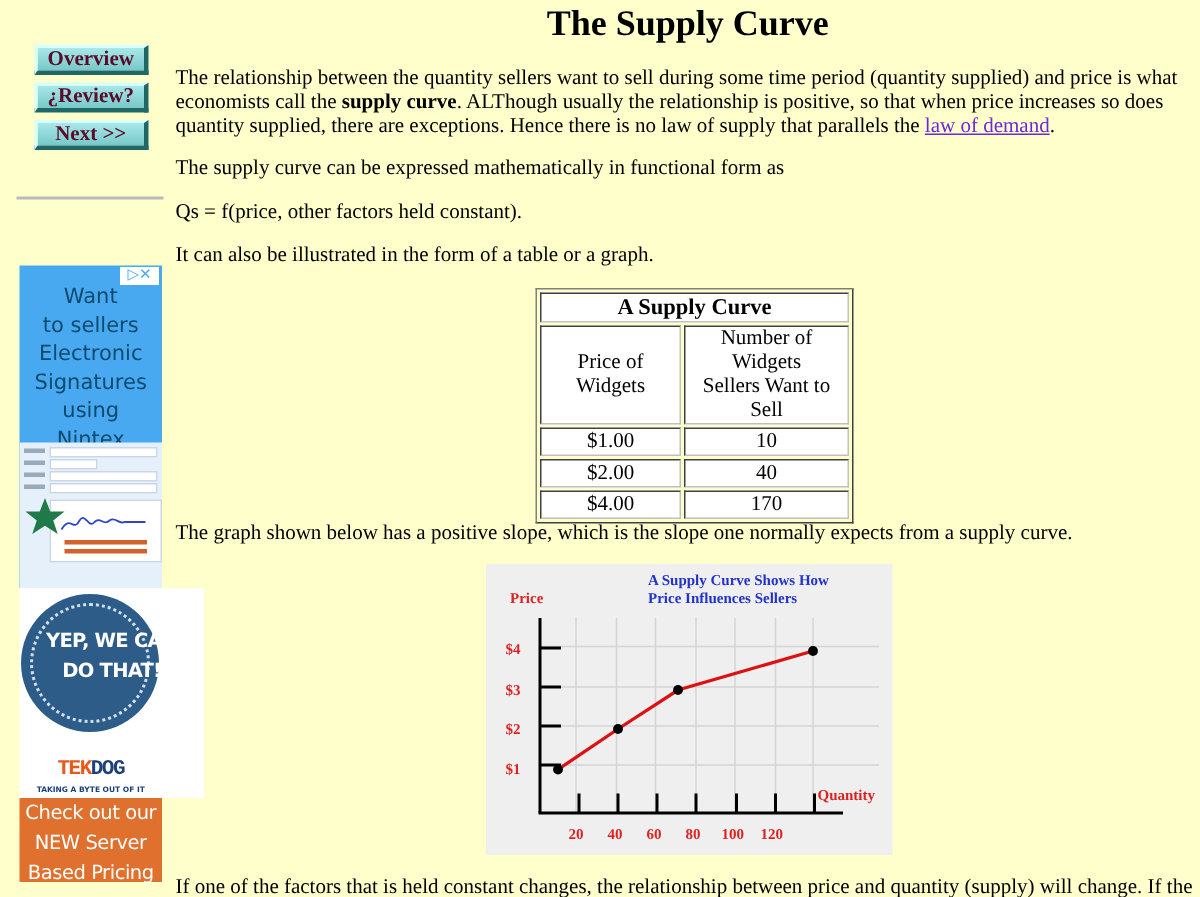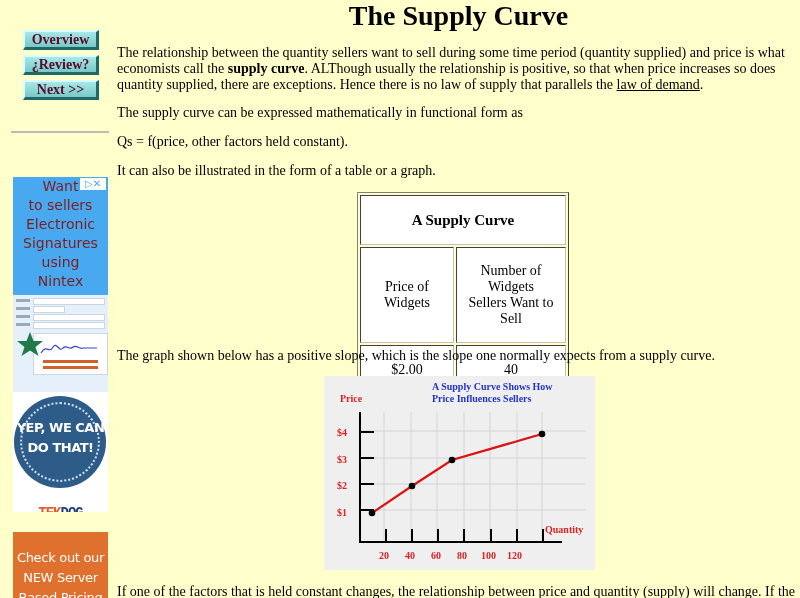--- a/index.html
+++ b/index.html
@@ -15,44 +15,44 @@
     position:absolute; left:23px; width:76px; height:20px;
     background:linear-gradient(#a8e8e8,#78c8c8);
     border-top:2px solid #d8ffff; border-left:2px solid #d8ffff;
     border-right:3px solid #1e6868; border-bottom:3px solid #1e6868;
     box-sizing:border-box;
     color:#5a0a2a; font-weight:bold; font-size:14px; text-align:center; line-height:16px;
     font-family:"Liberation Serif",serif; cursor:pointer;
   }
   .hr-side { position:absolute; left:11px; top:131px; width:98px; height:0; border-top:2px solid #bbbbbb; }
   .ad1 { position:absolute; left:13px; top:177px; width:95px; height:215px; background:#48a8f0; overflow:hidden; }
-  .ad1 .txt { color:#7f1d1d; font-family:"DejaVu Sans",sans-serif; font-size:14px; text-align:center; line-height:19px; padding-top:0; }
+  .ad1 .txt { color:#0c4a6e; font-family:"DejaVu Sans",sans-serif; font-size:14px; text-align:center; line-height:19px; padding-top:12px; }
   .ad1 .adchoice { position:absolute; right:2px; top:1px; width:26px; height:12px; background:#fff; font-size:10px; color:#48a8f0; line-height:12px; text-align:center; font-family:"DejaVu Sans",sans-serif; }
   .ad1 .form { position:absolute; left:0; top:118px; width:95px; height:97px; background:#e6f0fb; }
   .ad1 .field { position:absolute; left:20px; height:5px; background:#fff; border:1px solid #c9d6e6; }
   .ad1 .lbl { position:absolute; left:3px; height:3px; width:14px; background:#9ab; }
   .ad1 .sigbox { position:absolute; left:20px; top:38px; width:73px; height:40px; background:#fff; border:1px solid #c9d6e6; }
   .ad1 .bar { position:absolute; left:30px; width:55px; height:3px; background:#d2622a; }
-  .ad2 { position:absolute; left:13px; top:392px; width:95px; height:120px; background:#fff; overflow:hidden; }
+  .ad2 { position:absolute; left:13px; top:392px; width:95px; height:140px; background:#fff; overflow:hidden;padding-left:28px; }
   .ad2 .circle { position:absolute; left:1px; top:4px; width:92px; height:92px; border-radius:50%; background:#2e5c88; }
   .ad2 .ring { position:absolute; left:6px; top:6px; right:6px; bottom:6px; border-radius:50%; border:2px dotted #cfe0f0; }
   .ad2 .ctext { position:absolute; left:0; right:0; top:26px; color:#fff; text-align:center; font-family:"DejaVu Sans",sans-serif; font-weight:bold; font-size:13px; line-height:20px; letter-spacing:-0.5px; }
   .ad2 .logo { position:absolute; left:0; top:113px; width:95px; text-align:center; font-family:Liberation Mono, monospace; font-weight:bold; font-size:14px; color:#e85a1c; letter-spacing:-1px; }
   .ad2 .logo span { color:#1d3f7a; }
   .ad2 .tag { position:absolute; left:0; top:132px; width:95px; text-align:center; font-family:"DejaVu Sans",sans-serif; font-size:5px; color:#1d3f7a; font-weight:bold; }
-  .ad3 { position:absolute; left:13px; top:532px; width:95px; height:66px; background:#e0702e; color:#fff; font-family:"DejaVu Sans",sans-serif; font-size:13px; text-align:center; line-height:20px; padding-top:16px; box-sizing:border-box; letter-spacing:-0.3px; }
+  .ad3 { position:absolute; left:13px; top:532px; width:95px; height:56px; background:#e0702e; color:#fff; font-family:"DejaVu Sans",sans-serif; font-size:13px; text-align:center; line-height:20px; padding-top:1px; box-sizing:border-box; letter-spacing:-0.3px; }
 
   
   .main { position:absolute; left:117px; top:0; width:683px; }
-  h1 { position:absolute; left:0; top:2px; width:683px; margin:0; text-align:center; font-size:28px; font-weight:bold; line-height:28px; }
+  h1 { position:absolute; left:0; top:2px; width:683px; margin:0; text-align:center; font-size:24px; font-weight:bold; line-height:28px; }
   p { position:absolute; left:0; margin:0; font-size:14px; line-height:16px; width:683px; }
-  a { color:#000000; text-decoration:underline; cursor:pointer; }
+  a { color:#6d28d9; text-decoration:underline; cursor:pointer; }
 
   table.supply { position:absolute; left:240px; top:192px; border-collapse:separate; border-spacing:2px; border:1px solid #808080; border-right-color:#404040; border-bottom-color:#404040; background:#ffffcc; font-size:14px; }
-  table.supply th, table.supply td { border:1px solid #808080; border-top-color:#404040; border-left-color:#404040; border-right-color:#c0c0c0; border-bottom-color:#c0c0c0; background:#fff; text-align:center; padding:15px 3px; line-height:16px; height:17px; }
+  table.supply th, table.supply td { border:1px solid #808080; border-top-color:#404040; border-left-color:#404040; border-right-color:#c0c0c0; border-bottom-color:#c0c0c0; background:#fff; text-align:center; padding:0 3px; line-height:16px; height:17px; }
   table.supply th.cap { font-size:15px; font-weight:bold; height:18px; }
   table.supply td.hdr { height:33px; }
 
   .chartbox { position:absolute; left:207px; top:376px; width:271px; height:194px; background:#efefef; }
   .chartbox svg { position:absolute; left:0; top:0; }
 </style>
 </head>
 <body>
 
 <div class="sidebar">
@@ -122,20 +122,24 @@
   <table class="supply">
     <tbody>
         <tr>
           <th colspan="2" class="cap">A Supply Curve</th>
         </tr>
     <tr>
       <td class="hdr" style="width:86px;"><span>Price of</span><br><span>Widgets</span></td>
       <td class="hdr" style="width:102px;"><span>Number of Widgets</span><br><span>Sellers Want to Sell</span></td>
     </tr>
     <tr>
+          <td>$1.00</td>
+          <td>10</td>
+        </tr>
+    <tr>
           <td>$2.00</td>
           <td>40</td>
         </tr>
     <tr>
           <td>$4.00</td>
           <td>170</td>
         </tr>
   </tbody>
     </table>
 

